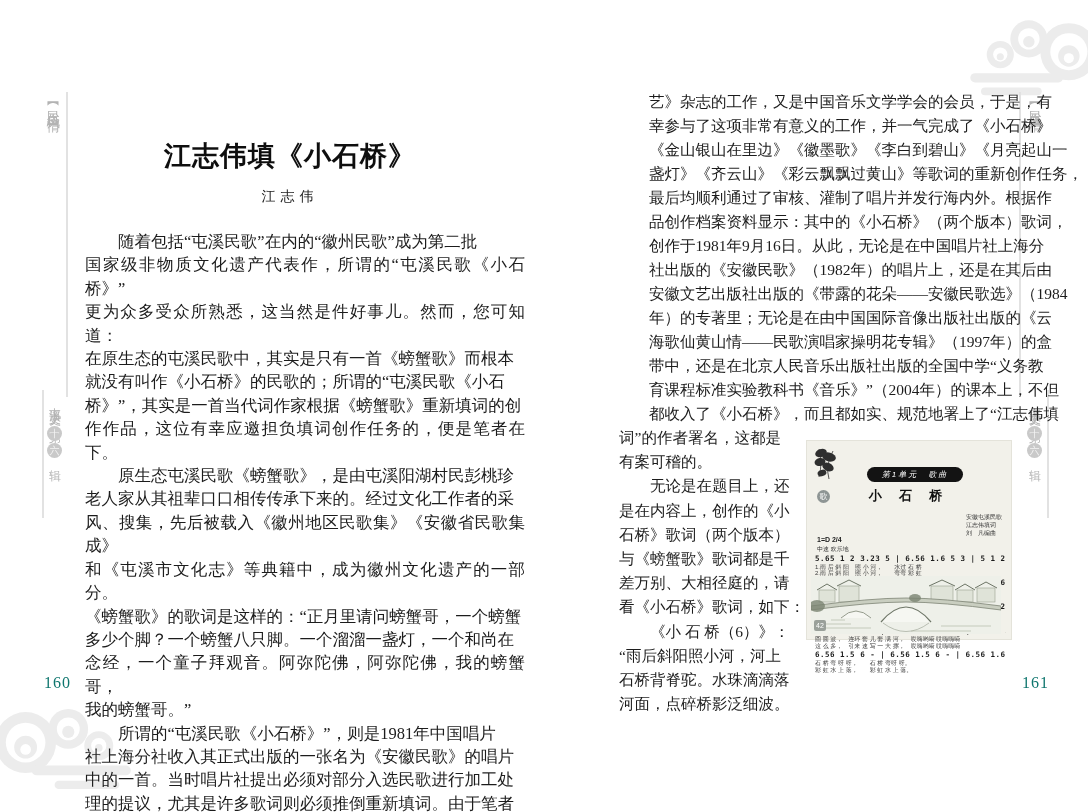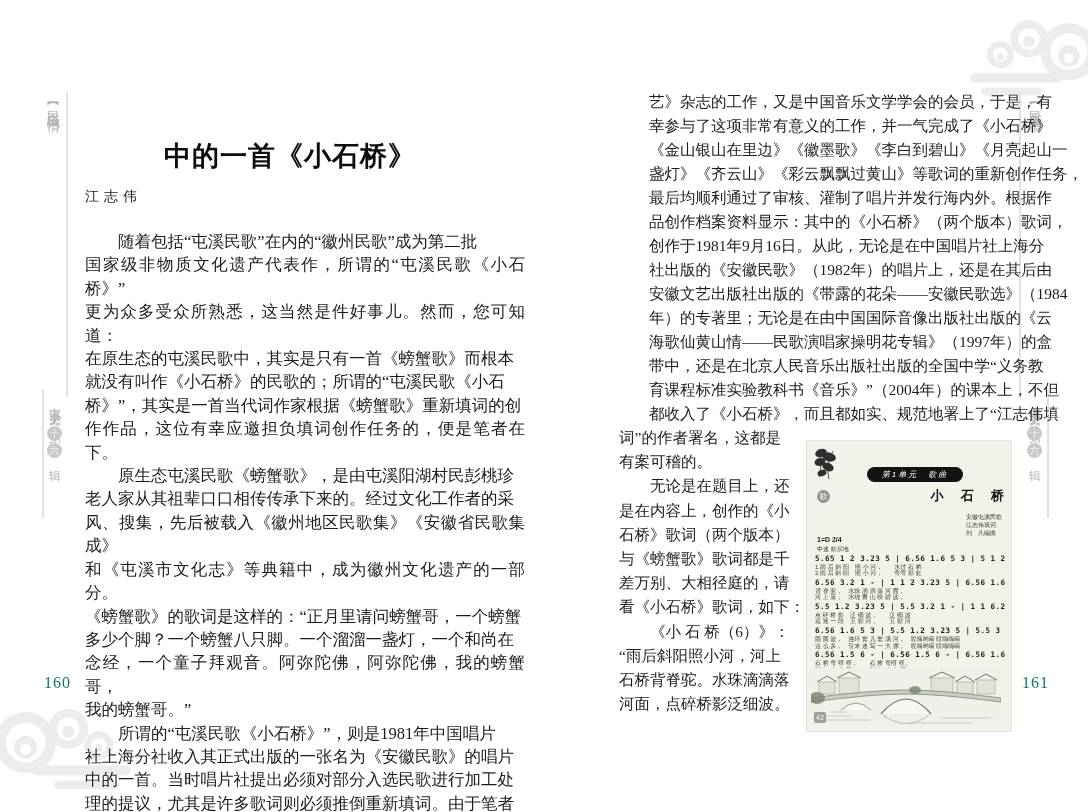--- a/index.html
+++ b/index.html
@@ -49,55 +49,55 @@
   .pageno.right{left:1022px;}
 
   
   .title{
     position:absolute;left:85px;top:138px;width:410px;margin:0;
     text-align:center;font-size:27px;font-weight:bold;color:#0e0e0e;
     letter-spacing:1px;
   }
   .author{
     position:absolute;left:85px;top:188px;width:410px;
-    font-size:14px;letter-spacing:5px;color:#222;
+    text-align:center;font-size:14px;letter-spacing:5px;color:#222;
   }
   .body-left{
     position:absolute;left:85px;top:230px;width:440px;
     font-size:16.5px;line-height:23.4px;text-align:justify;
   }
 
   
   .body-right-full{
     position:absolute;left:619px;top:90px;width:452px;
     font-size:15.5px;line-height:24px;margin-left:30px;
   }
   .body-right-narrow{
     position:absolute;left:619px;top:426px;width:192px;
     font-size:15.5px;line-height:24.2px;
   }
 
   
   .figure{
-    position:absolute;left:806px;top:440px;width:206px;height:292px;
+    position:absolute;left:806px;top:440px;width:206px;height:200px;
     background:#f2f1ea;border:1px solid #e4e3da;box-sizing:border-box;
     font-family:"Liberation Sans","DejaVu Sans",sans-serif;
   }
   .fig-flower{position:absolute;left:4px;top:6px;width:30px;height:34px;}
   .fig-banner{
     position:absolute;left:60px;top:26px;width:96px;height:15px;border-radius:8px;
     background:#131313;color:#ffffff;font-size:8px;line-height:15px;text-align:center;
     font-style:italic;letter-spacing:2px;
   }
   .fig-badge{
     position:absolute;left:10px;top:49px;width:13px;height:13px;border-radius:50%;
     background:#8e9594;color:#fff;font-size:8px;line-height:13px;text-align:center;
   }
   .fig-title{
-    position:absolute;left:0;right:0;top:46px;text-align:right;
+    position:absolute;left:0;right:0;top:46px;text-align:center;
     font-size:13px;font-weight:bold;letter-spacing:7px;color:#111;
     font-family:"Liberation Serif",serif;
   }
   .fig-credits{
     position:absolute;right:9px;top:72px;text-align:left;
     font-size:6px;line-height:8px;color:#333;
   }
   .fig-key{
     position:absolute;left:10px;top:95px;font-size:7px;font-weight:bold;color:#222;line-height:8px;
   }
@@ -178,21 +178,21 @@
   <div class="rule rule-left-top"></div>
   <div class="rule rule-left-bottom"></div>
   <div class="tab-bottom left">
     <span class="vtext">屯溪文史·第</span>
     <span class="circ">十</span>
     <span class="circ">六</span>
     <span class="vtext">辑</span>
   </div>
   <div class="pageno left">160</div>
 
-  <h1 class="title">中的一首《小石桥》</h1>
+  <h1 class="title">江志伟填《小石桥》</h1>
   <div class="author">江志伟</div>
   <div class="body-left lines">　　随着包括“屯溪民歌”在内的“徽州民歌”成为第二批
 国家级非物质文化遗产代表作，所谓的“屯溪民歌《小石桥》”
 更为众多受众所熟悉，这当然是件好事儿。然而，您可知道：
 在原生态的屯溪民歌中，其实是只有一首《螃蟹歌》而根本
 就没有叫作《小石桥》的民歌的；所谓的“屯溪民歌《小石
 桥》”，其实是一首当代词作家根据《螃蟹歌》重新填词的创
 作作品，这位有幸应邀担负填词创作任务的，便是笔者在下。
 　　原生态屯溪民歌《螃蟹歌》，是由屯溪阳湖村民彭桃珍
 老人家从其祖辈口口相传传承下来的。经过文化工作者的采

